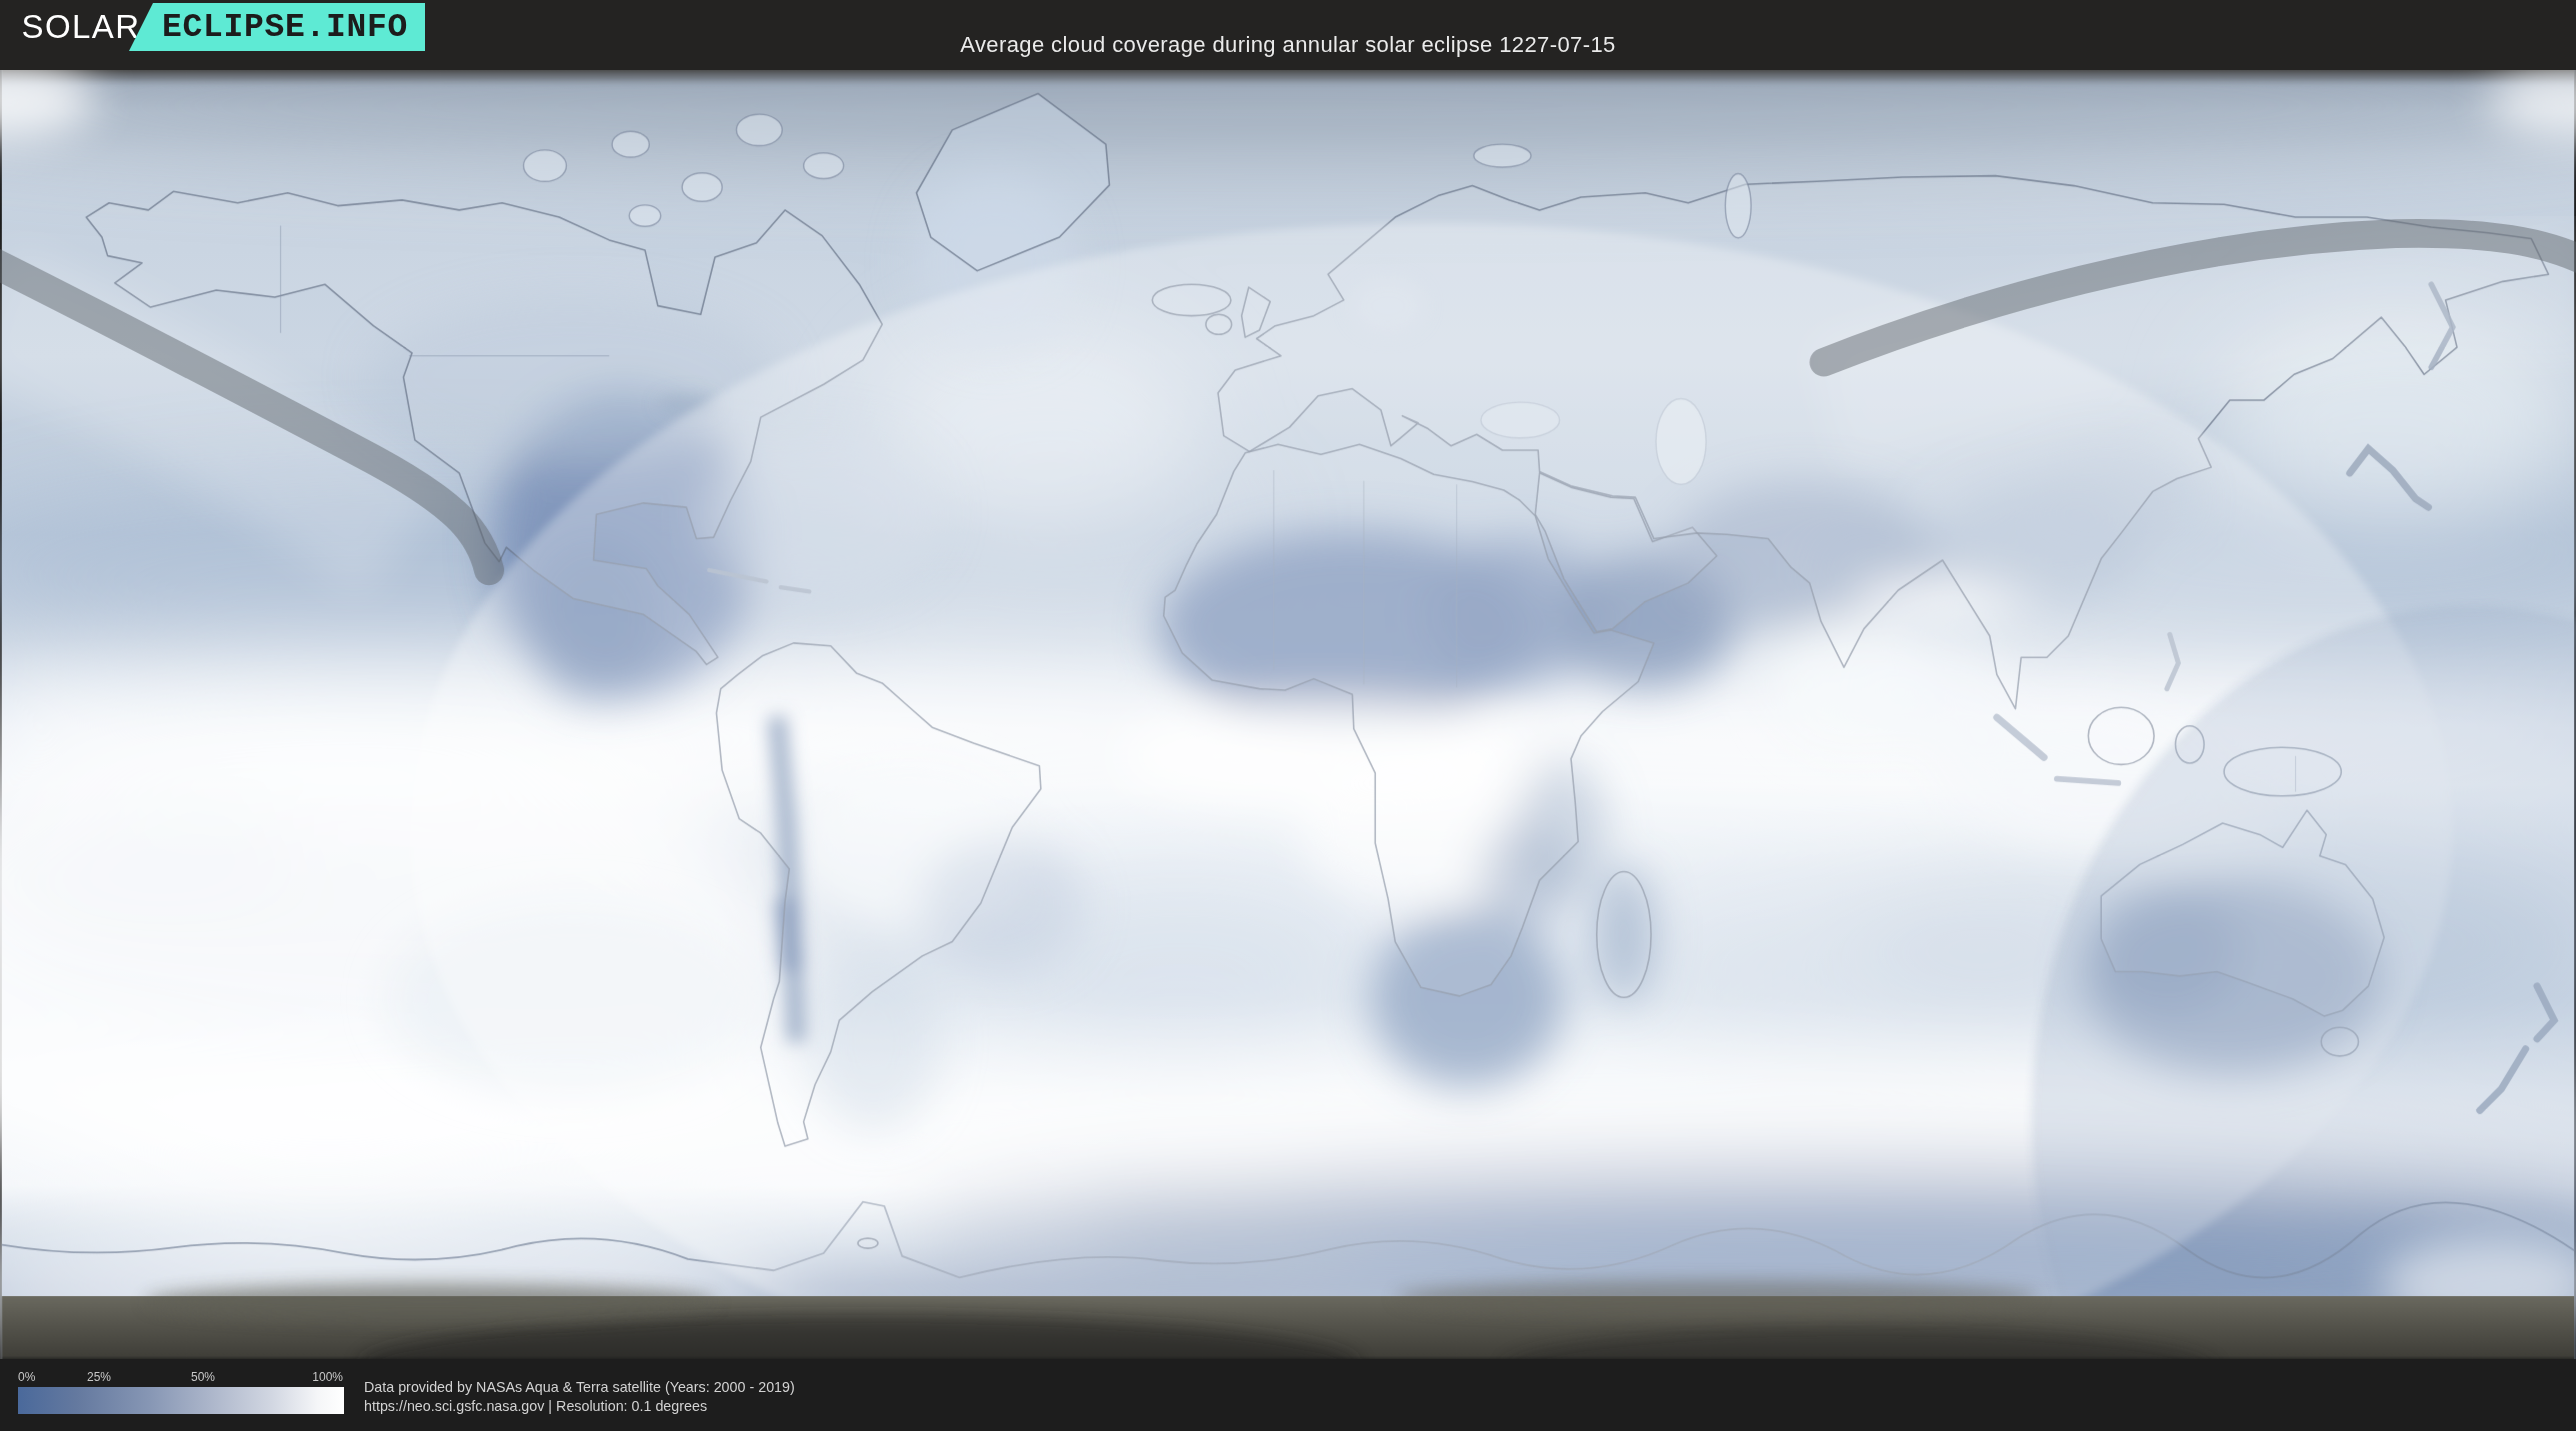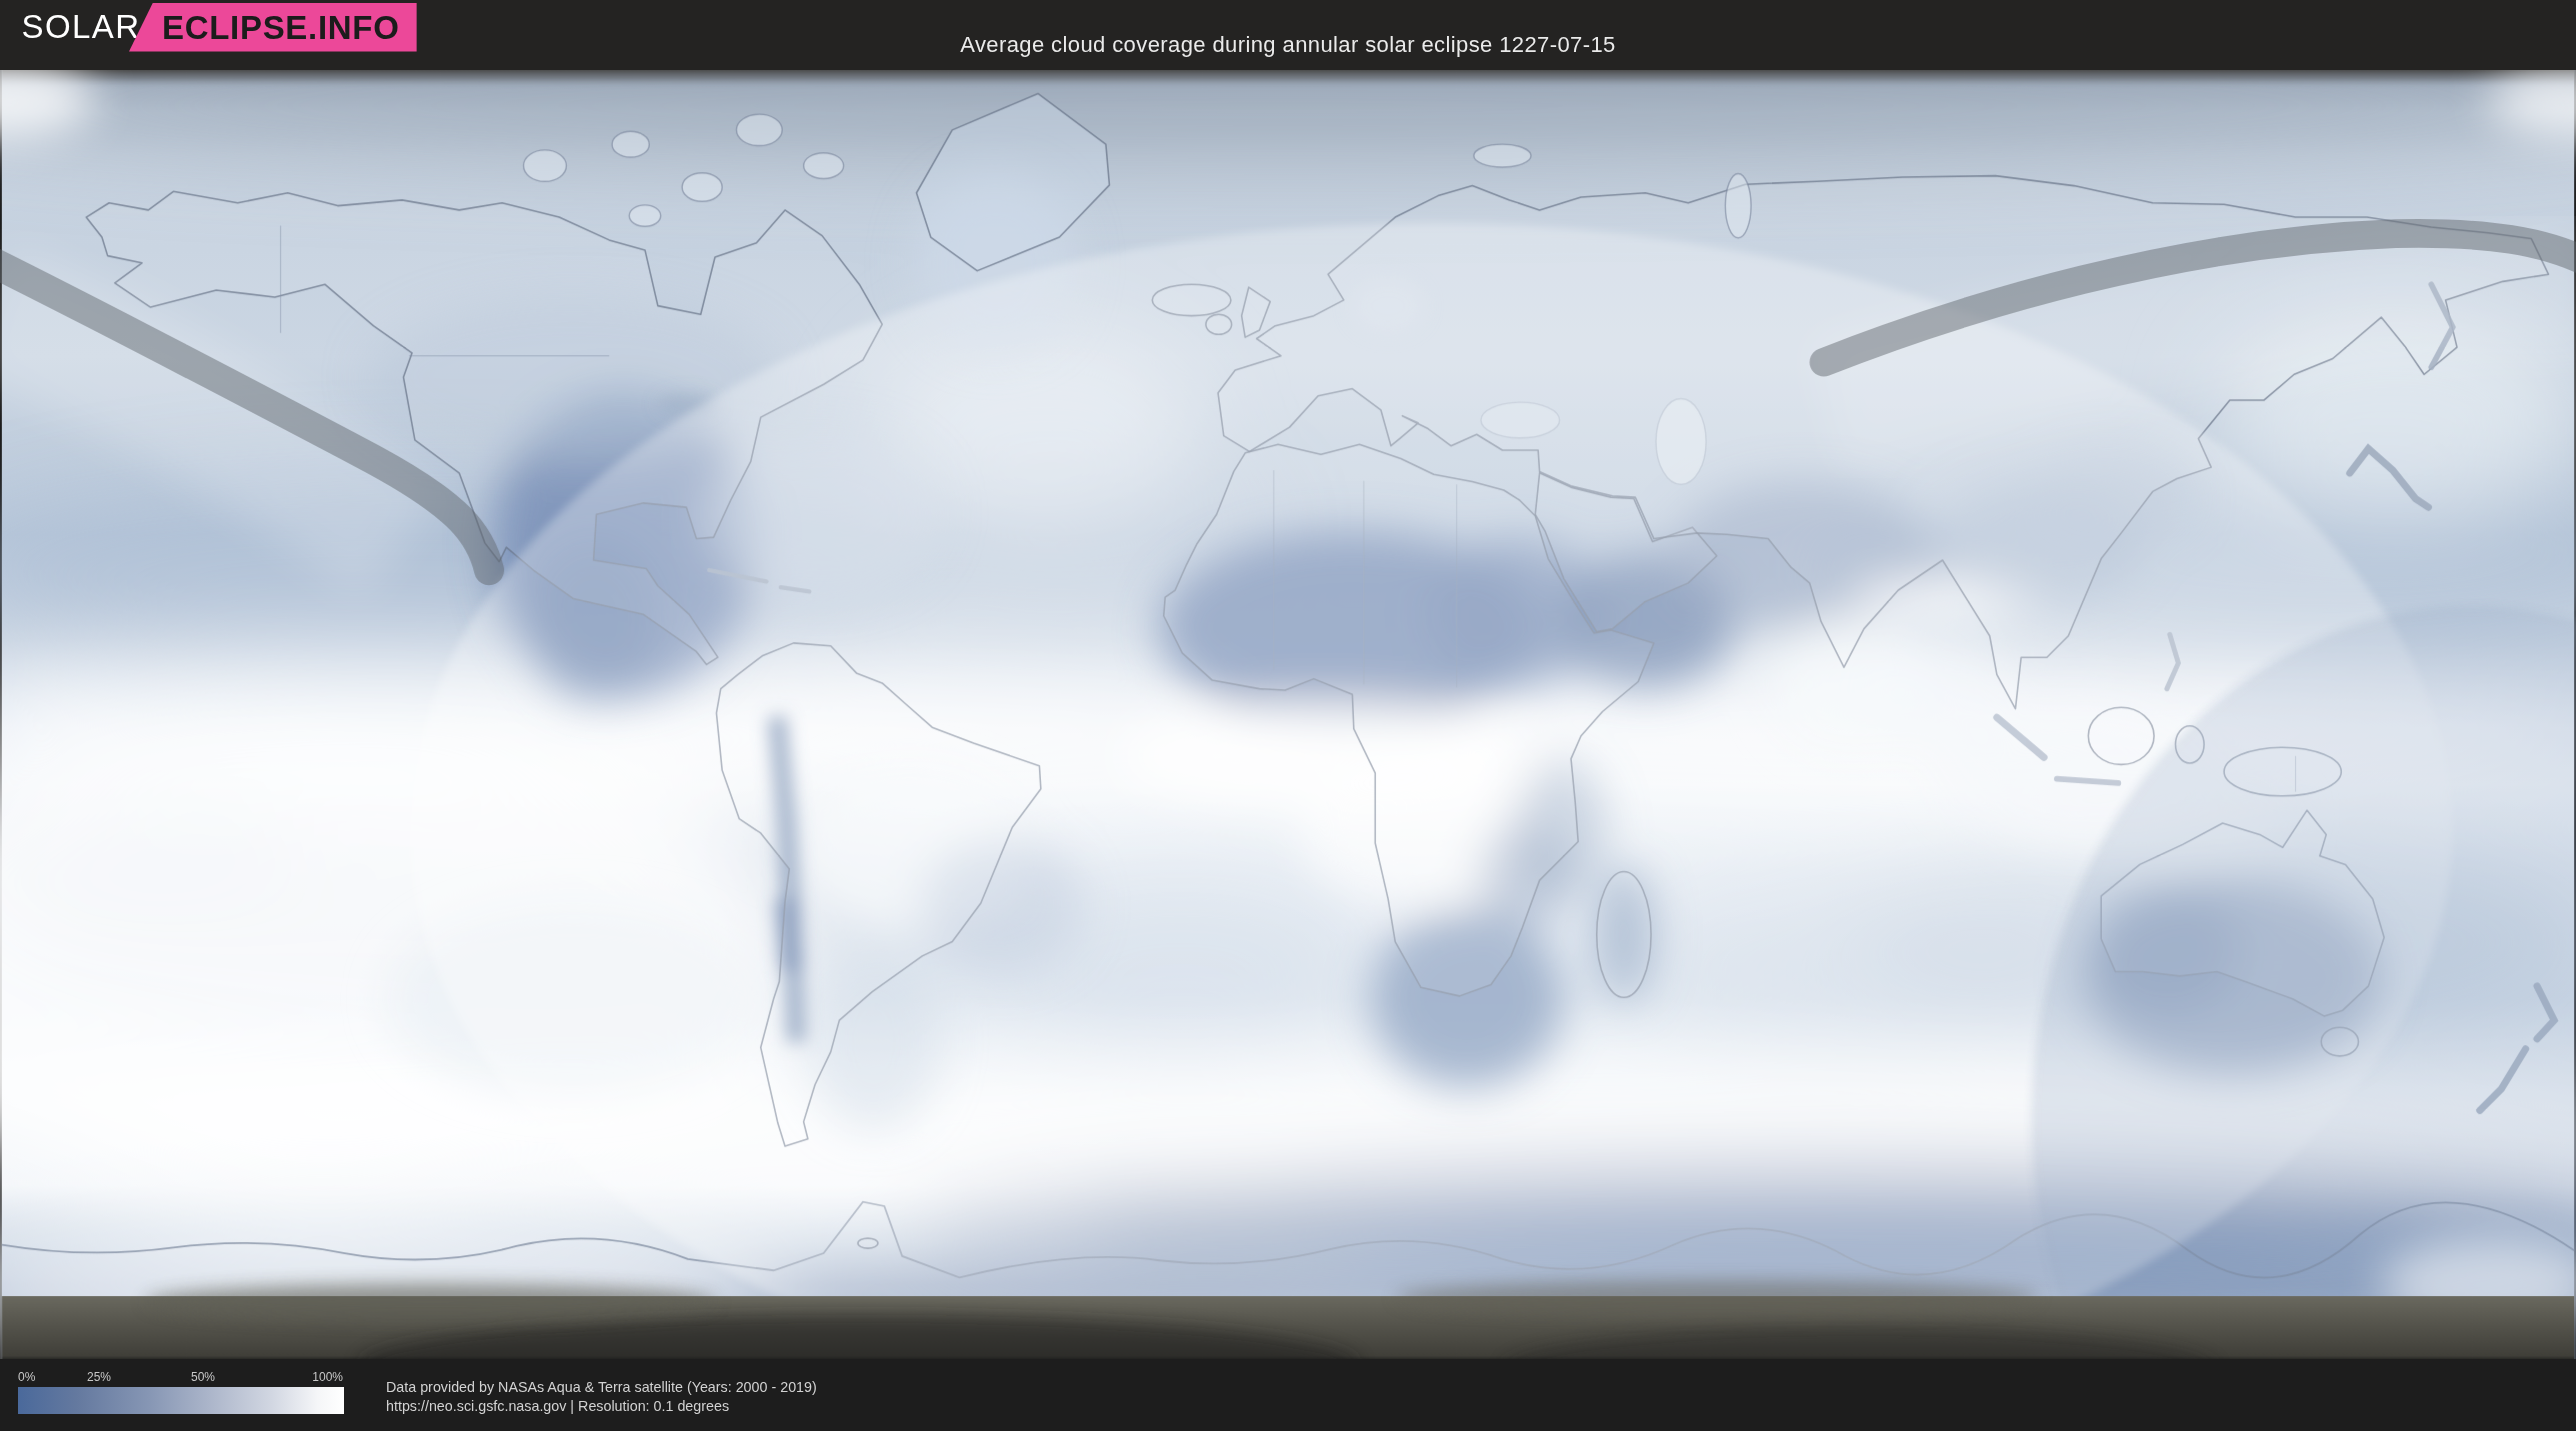--- a/index.html
+++ b/index.html
@@ -13,24 +13,25 @@
     background:#242322;z-index:5;
   }
   .logo{
     position:absolute;left:21.5px;top:13px;height:28px;
     display:flex;align-items:center;cursor:pointer;
   }
   .logo-primary{
     color:#ffffff;font-size:33px;font-weight:500;letter-spacing:1.4px;
   }
   .logo-secondary{
-    display:inline-block;background:#ec4899;color:#1c1c1c;
+    display:inline-block;background:#5eead4;color:#1c1c1c;
     font-size:33px;font-weight:700;letter-spacing:0.7px;
     padding:6px 17px 5px 33px;margin-left:-11.4px;
     clip-path:polygon(24px 0,100% 0,100% 100%,0 100%);
+    font-family:Liberation Mono, monospace;
   }
   .page-title{
     position:absolute;left:0;top:0;width:2576px;height:90px;
     display:flex;align-items:center;justify-content:center;
     color:#eaeaea;font-size:22px;font-weight:400;letter-spacing:0.4px;
   }
   
   .map-wrap{
     position:absolute;left:0;top:70px;width:2576px;height:1289px;
   }
@@ -44,21 +45,21 @@
   .tick-0{left:18px;}
   .tick-1{left:99px;transform:translateX(-50%);}
   .tick-2{left:181px;transform:translateX(-50%);margin-left:22px;}
   .tick-3{left:262px;transform:translateX(-50%);margin-top:32px;}
   .tick-4{left:343px;transform:translateX(-100%);text-align:center;}
   .legend-bar{
     position:absolute;left:18px;top:1387px;width:326px;height:27px;z-index:6;
     background:linear-gradient(90deg,#4a699b 0%,#64799f 18%,#8696b4 40%,#aab4c9 58%,#d2d7e2 78%,#f5f6f8 92%,#ffffff 100%);
   }
   .attribution{
-    position:absolute;left:386px;top:1378px;z-index:6;
+    position:absolute;left:364px;top:1378px;z-index:6;
     color:#d2d2d2;font-size:14.3px;line-height:19.3px;font-weight:400;
   }
 </style>
 </head>
 <body>
 
 <div class="header">
   <div class="page-title">Average cloud coverage during annular solar eclipse 1227-07-15</div>
   <div class="logo">
     <span class="logo-primary">SOLAR</span>

